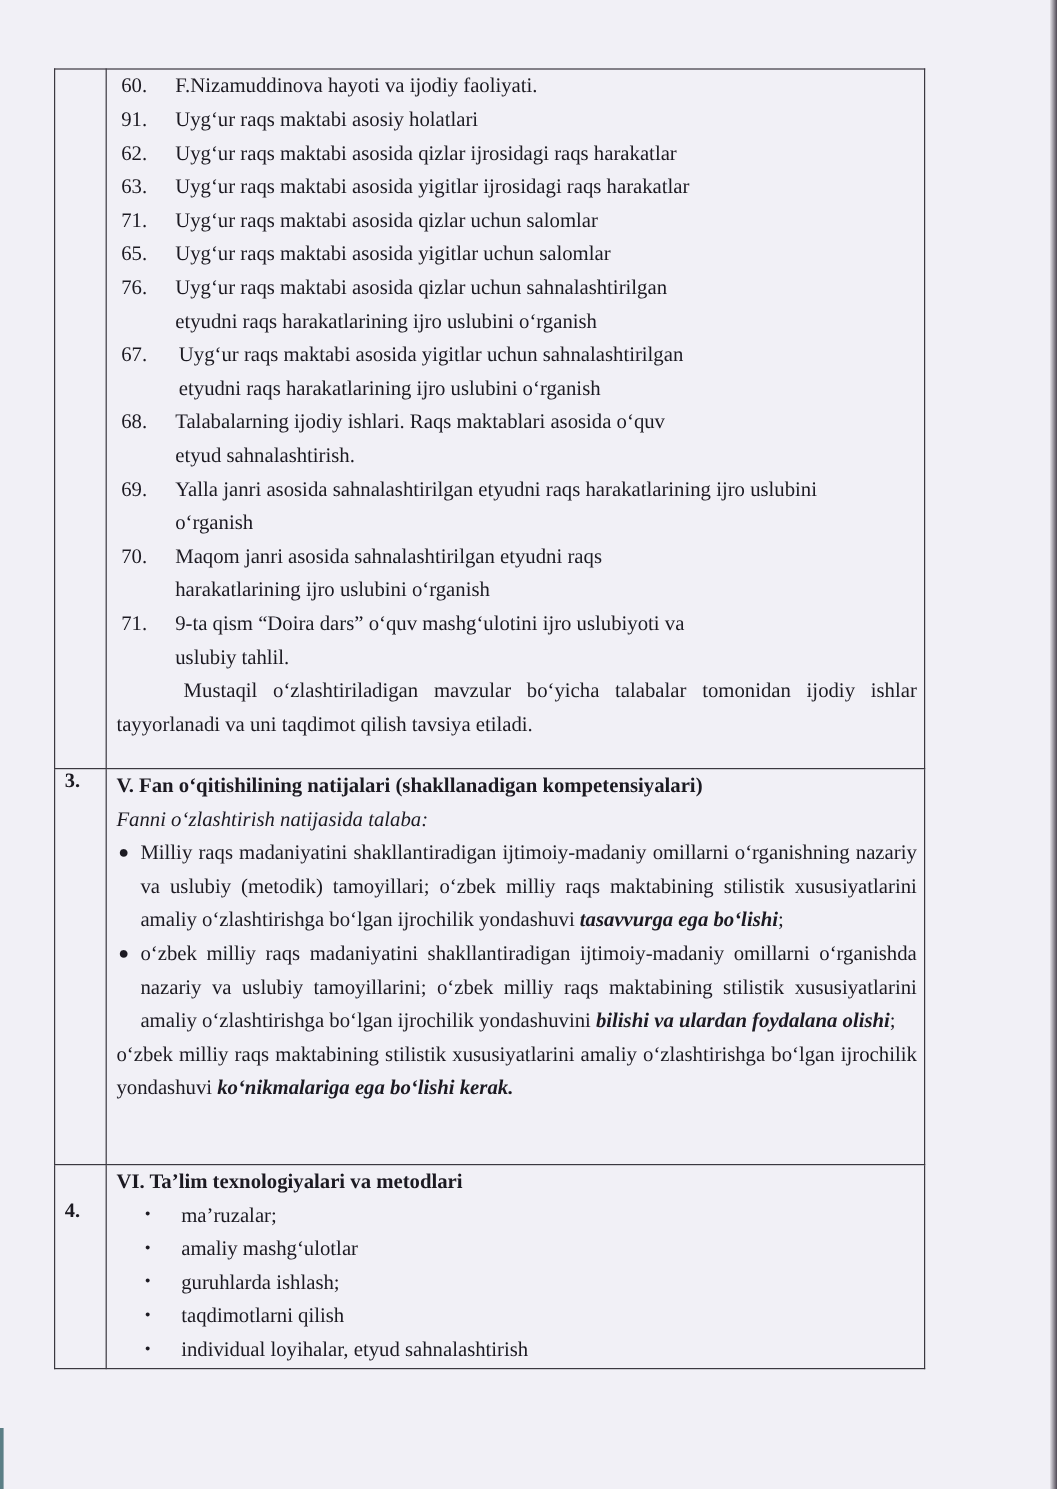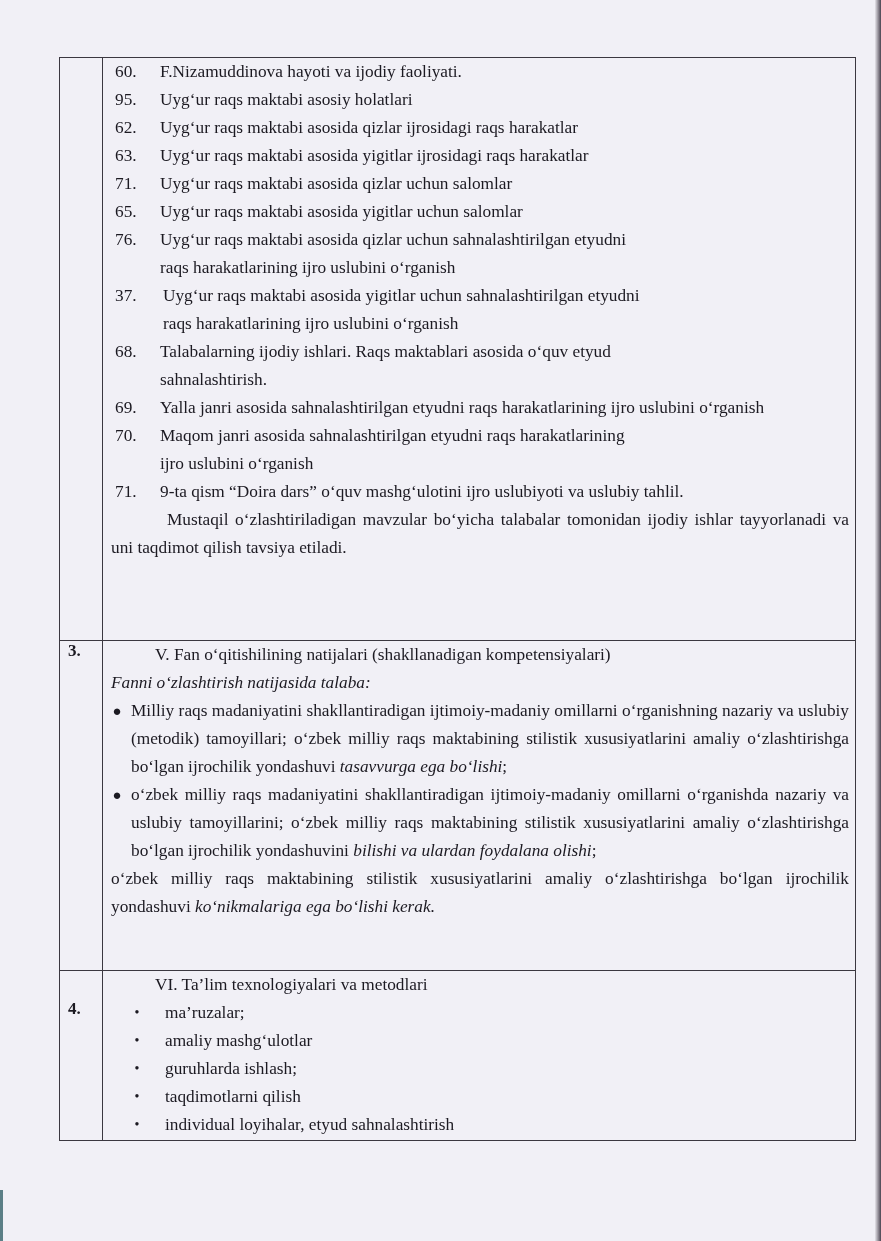--- a/index.html
+++ b/index.html
@@ -12,48 +12,48 @@
   }
   .page-edge-right {
     position: absolute; right: 0; top: 0; width: 6px; height: 1241px;
     background: linear-gradient(to right, #e6e4ea, #4a4450);
   }
   .page-edge-left {
     position: absolute; left: 0; top: 1190px; width: 3px; height: 51px;
     background: #5b7f86;
   }
   .doc-table {
-    position: absolute; left: 59px; top: 57px; width: 797px;
+    position: absolute; left: 45px; top: 57px; width: 726px;
     border-collapse: collapse;
   }
   .doc-table td {
     border: 1px solid #3b3840;
     vertical-align: top;
     padding: 0;
   }
   .num-col { width: 42px; font-weight: bold; font-size: 17px; }
   .num-col span { display: block; padding-left: 8px; }
   .content { font-size: 17.3px; line-height: 28px; }
   .row1 { height: 583px; }
   .row2 { height: 330px; }
   .row3 { height: 170px; }
 
   .list { padding: 0; margin: 0; list-style: none; }
   .list li { display: flex; padding-left: 12px; }
   .list li .n { width: 45px; flex: none; }
   .list li .t { flex: 1; }
   .para-indent { text-indent: 56px; text-align: justify; text-align-last: left; padding: 0 6px 0 8px; }
 
-  .sec-title { font-weight: normal; padding-left: 8px; margin-left: 44px; }
+  .sec-title { font-weight: bold; padding-left: 8px; }
   .sec-sub { font-style: italic; padding-left: 8px; }
   .bullets { list-style: none; margin: 0; padding: 0; }
   .bullets li { display: flex; }
   .bullets li .b { width: 28px; flex: none; text-align: center; font-size: 15px; }
   .bullets li .t { flex: 1; text-align: justify; padding-right: 6px; }
-  .em { font-weight: normal; font-style: italic; }
+  .em { font-weight: bold; font-style: italic; }
   .plain-para { padding: 0 6px 0 8px; text-align: justify; }
   .tech-list li { display: flex; }
   .tech-list li .b { width: 56px; flex: none; padding-left: 6px; font-size: 14px; }
   .num4 { margin-top: 28px; }
 </style>
 </head>
 <body>
 
 <div class="page-edge-right"></div>
 <div class="page-edge-left"></div>
@@ -62,21 +62,21 @@
   <tbody>
       <tr class="row1">
     <td class="num-col"></td>
     <td class="content">
       <ul class="list">
         <li>
               <span class="n">60.</span>
               <span class="t">F.Nizamuddinova hayoti va ijodiy faoliyati.</span>
             </li>
         <li>
-              <span class="n">95.</span>
+              <span class="n">91.</span>
               <span class="t">Uyg‘ur raqs maktabi asosiy holatlari</span>
             </li>
         <li>
               <span class="n">62.</span>
               <span class="t">Uyg‘ur raqs maktabi asosida qizlar ijrosidagi raqs harakatlar</span>
             </li>
         <li>
               <span class="n">63.</span>
               <span class="t">Uyg‘ur raqs maktabi asosida yigitlar ijrosidagi raqs harakatlar</span>
             </li>
@@ -86,21 +86,21 @@
             </li>
         <li>
               <span class="n">65.</span>
               <span class="t">Uyg‘ur raqs maktabi asosida yigitlar uchun salomlar</span>
             </li>
         <li>
               <span class="n">76.</span>
               <span class="t" style="padding-right:200px">Uyg‘ur raqs maktabi asosida qizlar uchun sahnalashtirilgan etyudni raqs harakatlarining ijro uslubini o‘rganish</span>
             </li>
         <li>
-              <span class="n">37.</span>
+              <span class="n">67.</span>
               <span class="t" style="padding-right:190px;padding-left:3px">Uyg‘ur raqs maktabi asosida yigitlar uchun sahnalashtirilgan etyudni raqs harakatlarining ijro uslubini o‘rganish</span>
             </li>
         <li>
               <span class="n">68.</span>
               <span class="t" style="padding-right:175px">Talabalarning ijodiy ishlari. Raqs maktablari asosida o‘quv etyud sahnalashtirish.</span>
             </li>
         <li>
               <span class="n">69.</span>
               <span class="t" style="padding-right:80px">Yalla janri asosida sahnalashtirilgan etyudni raqs harakatlarining ijro uslubini o‘rganish</span>
             </li>

